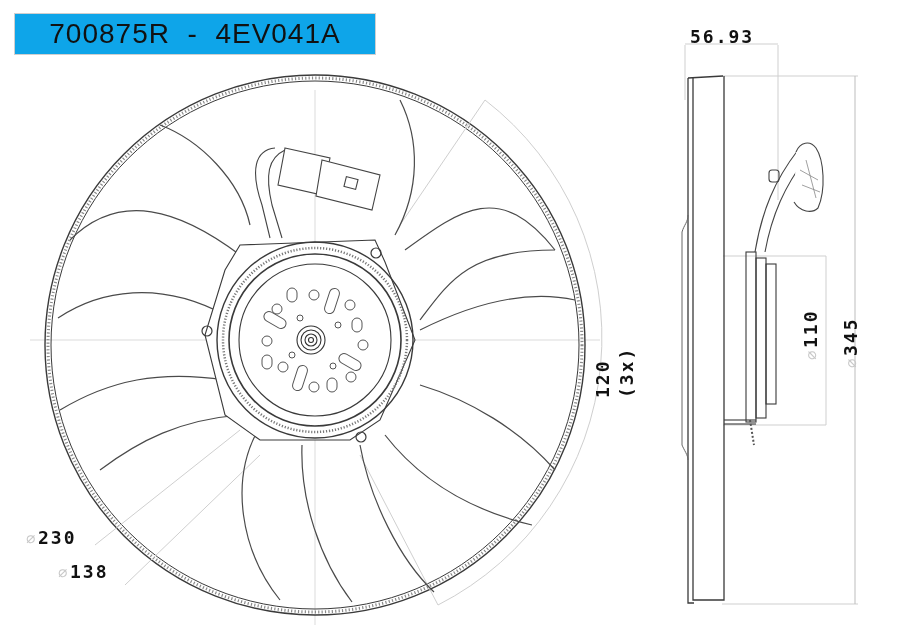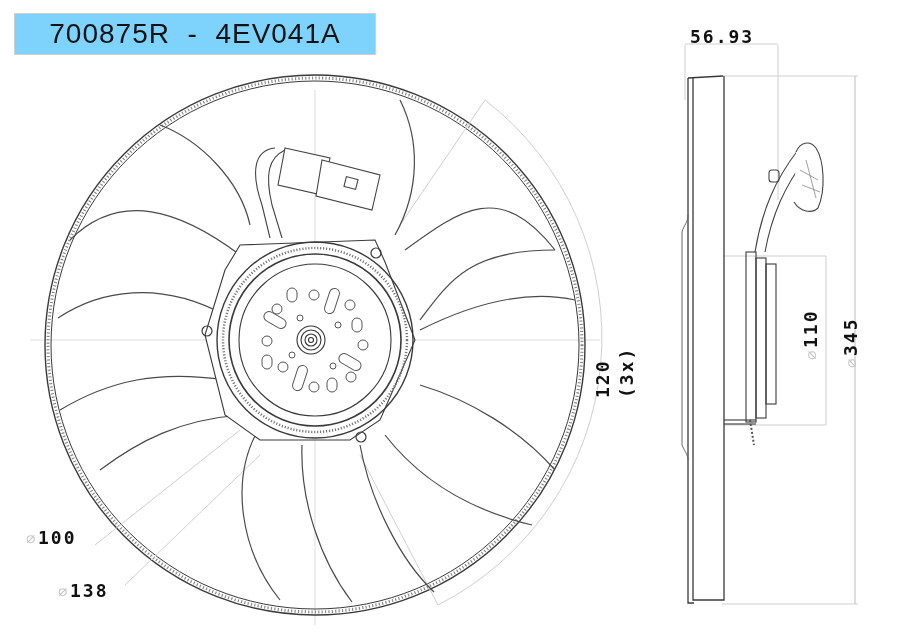--- a/index.html
+++ b/index.html
@@ -1,20 +1,20 @@
 <!DOCTYPE html>
 <html><head>
 <meta charset="utf-8">
 <style>
   html, body { margin: 0; padding: 0; background: #ffffff; }
   body { width: 900px; height: 634px; position: relative; overflow: hidden;
          font-family: "Liberation Sans", "DejaVu Sans", sans-serif; }
   .drawing { position: absolute; left: 0; top: 0; width: 900px; height: 634px; }
   .title-box { position: absolute; left: 14px; top: 13px; width: 362px; height: 42px;
-               border: 1px solid #cfcfcf; background: #7dd3fc; box-sizing: border-box;
+               border: 1px solid #cfcfcf; background: #0ea5e9; box-sizing: border-box;
                display: flex; align-items: center; justify-content: center; }
   .title-text { font-size: 28px; color: #111; letter-spacing: 1px; white-space: pre;
                 font-family: "Liberation Sans", "DejaVu Sans", sans-serif; }
   .dim { position: absolute; font-family: "DejaVu Sans Mono", "Liberation Mono", monospace;
          color: #111; font-size: 18px; font-weight: bold; letter-spacing: 2px; white-space: nowrap; }
   .dim .dia { color: #c8c8c8; font-weight: normal; font-size: 15px; margin-right: 1px; }
   .vert { transform-origin: left top; transform: rotate(-90deg); }
 </style>
 </head>
 <body>
@@ -172,18 +172,18 @@
 </div>
 
 <div class="dim vert" style="left:592px; top:398px;">
   <span>120</span>
 </div>
 <div class="dim vert" style="left:616px; top:398px;">
   <span>(3x)</span>
 </div>
 
 <div class="dim" style="left:26px; top:527px;">
-  <span class="dia">⌀</span><span>100</span>
+  <span class="dia">⌀</span><span>230</span>
 </div>
 
-<div class="dim" style="left:58px; top:580px;">
+<div class="dim" style="left:58px; top:561px;">
   <span class="dia">⌀</span><span>138</span>
 </div>
 
 </body></html>

